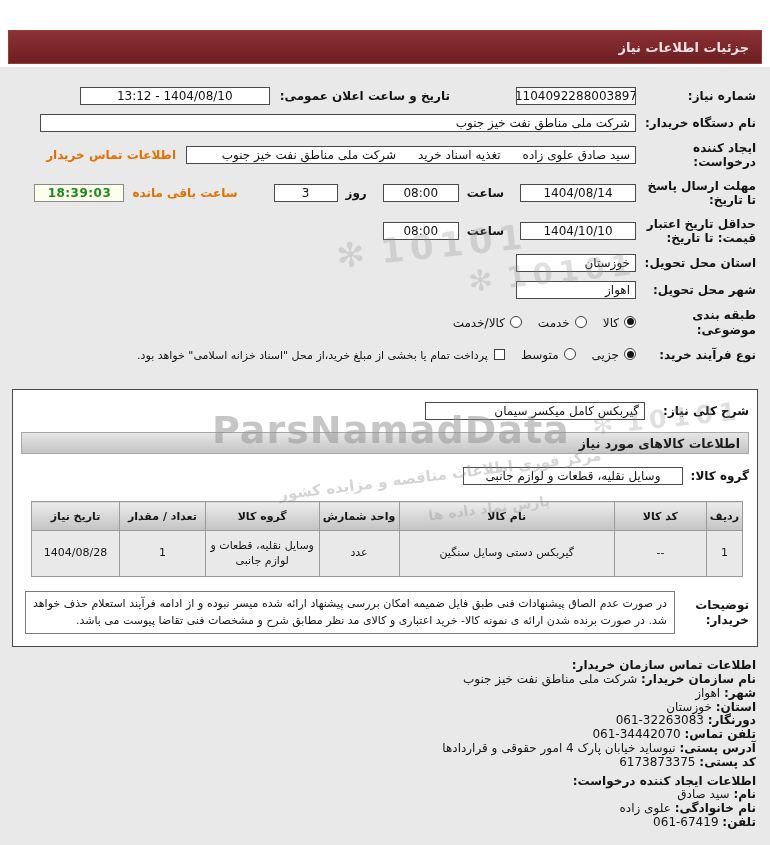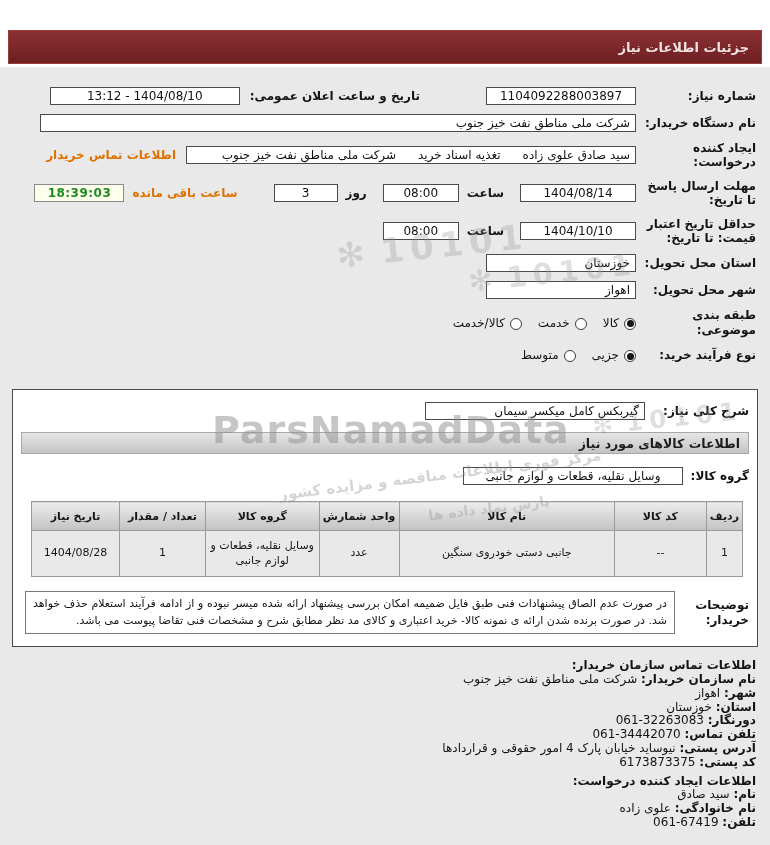--- a/index.html
+++ b/index.html
@@ -27,30 +27,30 @@
   .form-row { display:flex; align-items:center; margin-bottom:9px; min-height:18px; }
   .lbl { width:120px; flex-shrink:0; font-size:12px; font-weight:bold; color:#141414; line-height:1.2; }
   .mid-lbl { font-size:12px; font-weight:bold; color:#141414; margin-right:58px; margin-left:10px; white-space:nowrap; }
   .sub-lbl { font-size:12px; font-weight:bold; color:#141414; margin:0 8px; white-space:nowrap; }
   .box {
     background:#fff; border:1px solid #4a4a4a; height:18px;
     display:flex; align-items:center; padding:0 5px;
     font-size:12px; color:#111; white-space:nowrap; overflow:hidden;
   }
   .center { justify-content:center;margin-left:8px; }
-  .w150{width:150px}.w190{width:190px}.w142{width:116px}.w76{width:76px}.w64{width:64px}.w66{width:90px}.w450{width:450px}
+  .w150{width:120px}.w190{width:190px}.w142{width:116px}.w76{width:76px}.w64{width:64px}.w66{width:90px}.w450{width:450px}
   .wide { flex:1; margin-left:26px; }
   .orange { color:#e07200; font-weight:bold; font-size:12px; white-space:nowrap; }
   .link { cursor:pointer; margin-right:10px; }
   .gap-right { margin-right:28px; }
   .timer { color:#1d8a1d; font-weight:bold; background:#ffffee; border:1px solid #8a8a8a; margin-right:8px; letter-spacing:.5px; }
   .creator-box span + span { margin-right:22px; }
 
   
-  .radio-item { display:flex; align-items:flex-end; margin-left:16px; cursor:pointer; }
+  .radio-item { display:flex; align-items:flex-start; margin-left:16px; cursor:pointer; }
   .radio { width:12px; height:12px; border:1px solid #3c3c3c; border-radius:50%; background:#fff; margin-left:5px; flex-shrink:0; }
   .radio.checked::after { content:""; display:block; width:7px; height:7px; border-radius:50%; background:#141414; margin:1.5px auto; }
   .opt-lbl { font-size:12px; color:#141414; }
   .checkbox { width:11px; height:11px; border:1px solid #3c3c3c; background:#fff; margin-left:6px; flex-shrink:0; }
   .chk-text { font-size:11px; color:#141414; white-space:nowrap; }
 
   
   .details-box { margin:8px 12px 0; background:#fff; border:1px solid #4a4a4a; padding:12px 8px 12px; position:relative; }
   .desc-row { display:flex; align-items:center; }
   .desc-row .b-lbl { width:104px; }
@@ -180,20 +180,24 @@
 
     <div class="form-row">
       <div class="lbl">نوع فرآیند خرید:</div>
       <div class="radio-item">
         <span class="radio checked"></span>
         <span class="opt-lbl">جزیی</span>
       </div>
       <div class="radio-item">
         <span class="radio"></span>
         <span class="opt-lbl">متوسط</span>
+      </div>
+      <div class="radio-item">
+        <span class="checkbox"></span>
+        <span class="chk-text">پرداخت تمام یا بخشی از مبلغ خرید،از محل "اسناد خزانه اسلامی" خواهد بود.</span>
       </div>
     </div>
 
   </div>
 
   <div class="details-box">
 
     <div class="desc-row">
       <div class="b-lbl">شرح کلی نیاز:</div>
       <div class="box w220">گیربکس کامل میکسر سیمان</div>
@@ -217,21 +221,21 @@
           <th class="c3">واحد شمارش</th>
           <th class="c4">گروه کالا</th>
           <th class="c5">تعداد / مقدار</th>
           <th class="c6">تاریخ نیاز</th>
         </tr>
       </thead>
       <tbody>
         <tr>
           <td>1</td>
           <td>--</td>
-          <td>جانبی دستی خودروی سنگین</td>
+          <td>گیربکس دستی وسایل سنگین</td>
           <td>عدد</td>
           <td>وسایل نقلیه، قطعات و لوازم جانبی</td>
           <td>1</td>
           <td>1404/08/28</td>
         </tr>
       </tbody>
     </table>
 
     <div class="notes-row">
       <div class="b-lbl">توضیحات خریدار:</div>

